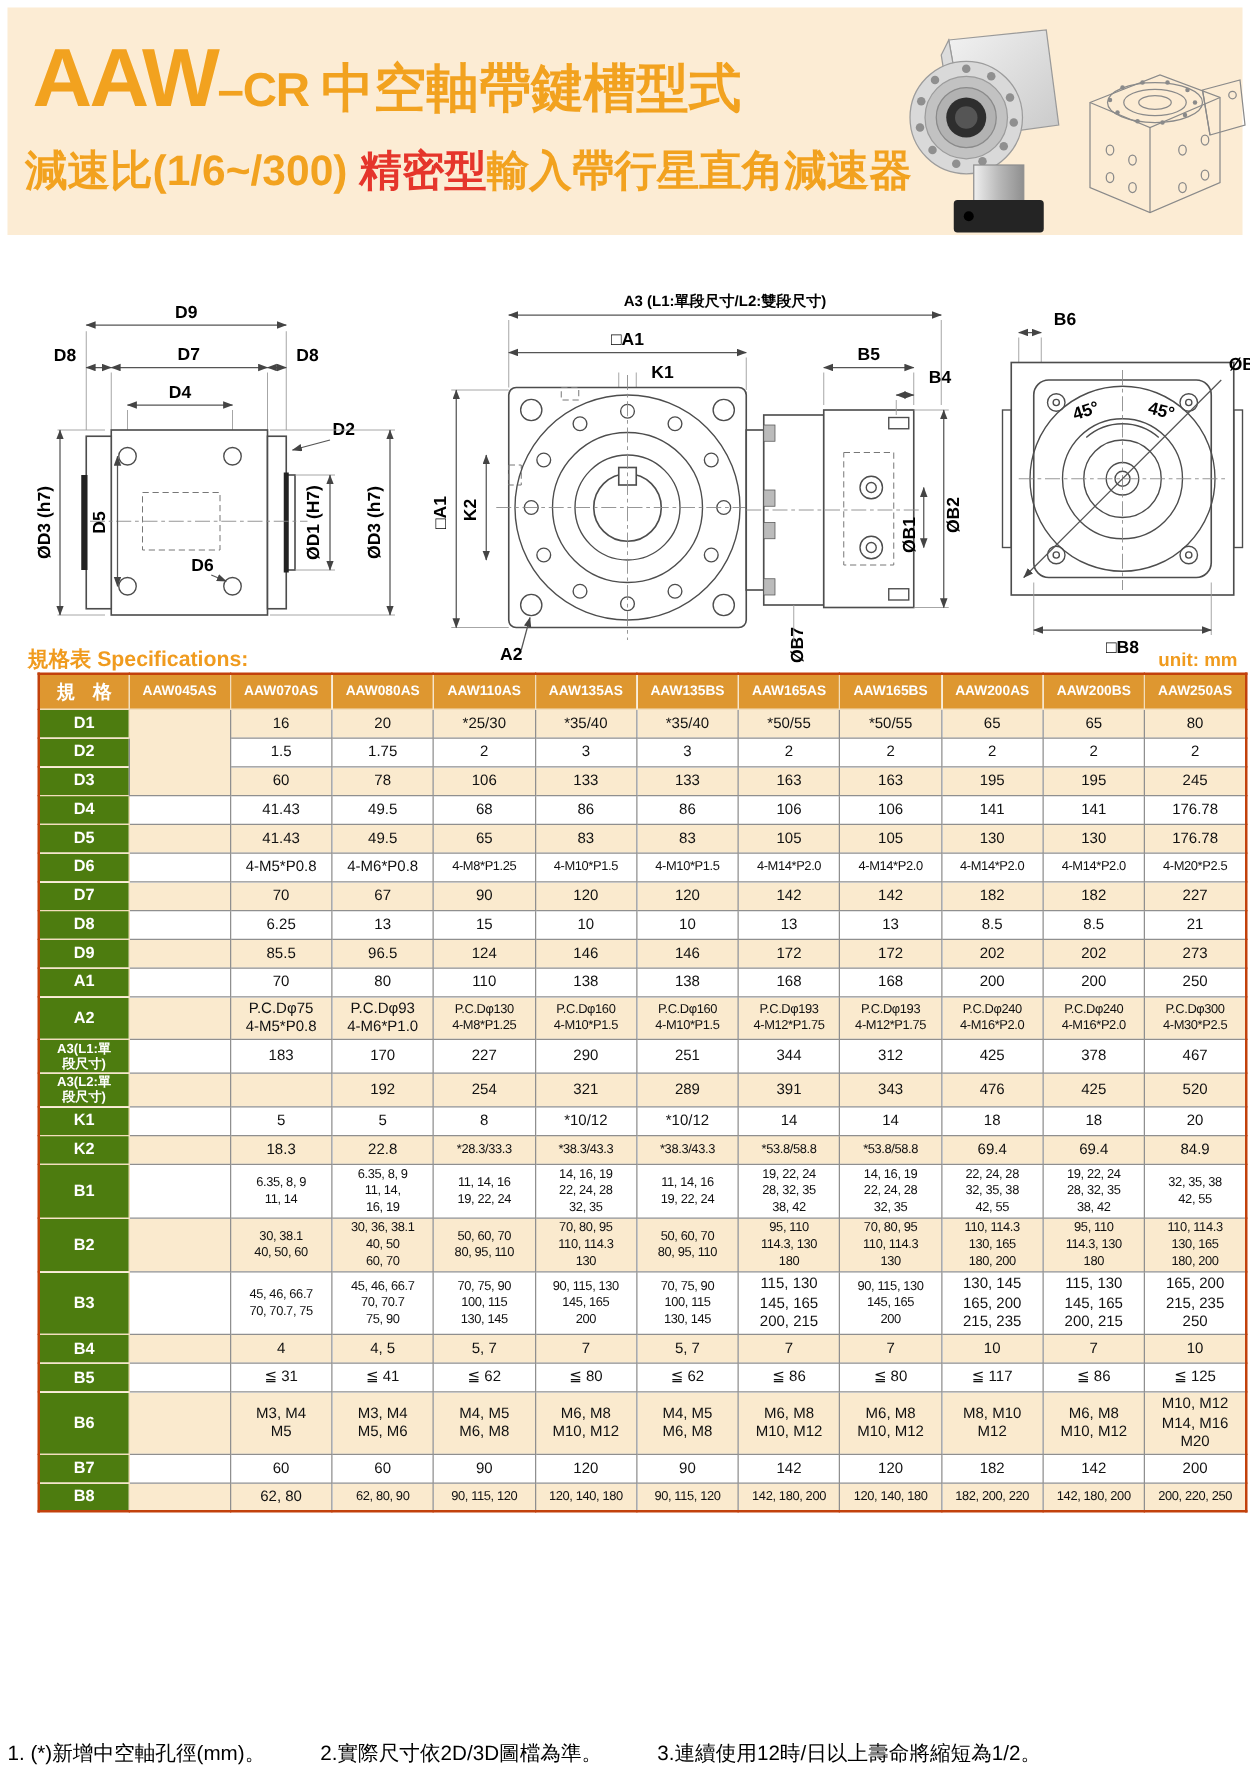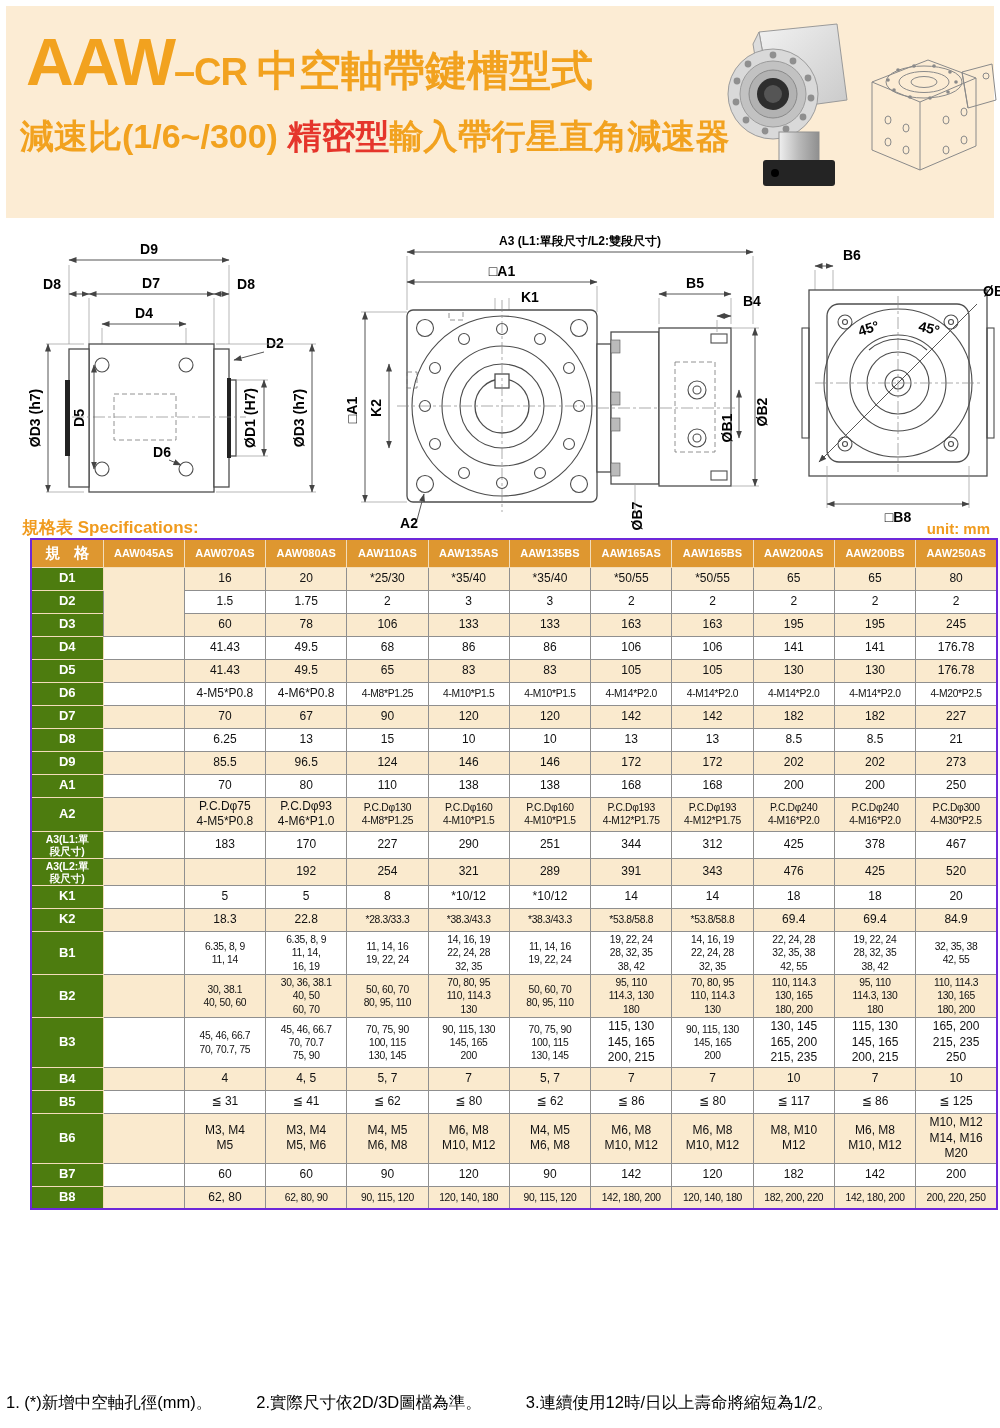--- a/index.html
+++ b/index.html
@@ -1,20 +1,20 @@
 <!DOCTYPE html>
 <html><head>
 <meta charset="utf-8">
 <style>
   * { margin:0; padding:0; box-sizing:border-box; }
   body { background:#fff; font-family:"Liberation Sans","DejaVu Sans",sans-serif; }
   .page { position:relative; width:1000px; height:1428px; background:#fff; overflow:hidden; }
 
   
-  .band { position:absolute; left:6px; top:6px; right:6px; height:212px; background:#fcecd4; }
+  .band { position:absolute; left:6px; top:6px; right:6px; height:182px; background:#fcecd4; }
   .t1 { position:absolute; left:20px; top:18px; white-space:nowrap; }
   .t1 .brand { font-size:66px; font-weight:bold; color:#f2a21f; letter-spacing:-2px; }
   .t1 .suffix { font-size:38px; font-weight:bold; color:#f2a21f; letter-spacing:-1px; }
   .t1 .cn { font-size:42px; font-weight:bold; color:#f2a21f; margin-left:10px; }
   .t2 { position:absolute; left:14px; top:108px; white-space:nowrap; font-size:34px; font-weight:bold; color:#f2a21f; }
   .t2 .hl { color:#e5352b; }
 
   
   .dim-heading { position:absolute; left:22px; top:200px; font-size:22px; font-weight:bold; color:#f09b1e; }
   .spec-heading { position:absolute; left:22px; top:516px; font-size:17px; font-weight:bold; color:#f09b1e; }
@@ -29,21 +29,21 @@
   .solid { stroke:#4d4d4d; stroke-width:1.3; fill:#fff; }
   .snf   { stroke:#4d4d4d; stroke-width:1.1; fill:none; }
   .dd    { stroke:#777; stroke-width:.8; stroke-dasharray:5 3; fill:none; }
   .cl    { stroke:#888; stroke-width:.7; stroke-dasharray:12 3 3 3; fill:none; }
   .dark  { fill:#222; stroke:none; }
   .pad   { fill:#bbb; stroke:#555; stroke-width:.6; }
   text.dl  { font:bold 14px "Liberation Sans",sans-serif; fill:#000; }
   text.dls { font:bold 12px "Liberation Sans",sans-serif; fill:#000; }
 
   
-  table.spec { position:absolute; left:30px; top:538px; width:968px; border-collapse:collapse; table-layout:fixed; border:2px solid #6d28d9; }
+  table.spec { position:absolute; left:30px; top:538px; width:968px; border-collapse:collapse; table-layout:fixed; border:2px solid #c2410c; }
   table.spec th, table.spec td { overflow:hidden; }
   table.spec thead th { background:#de9730; color:#fff; font-size:11px; font-weight:bold; border:1px solid #f3ddba; height:28px; }
   table.spec thead th.corner { width:72px; font-size:15px; word-spacing:10px; }
   table.spec tbody th { background:#4d7c0f; color:#fff; font-size:13px; font-weight:bold; border:1px solid #f3ddba; white-space:pre-line; line-height:1.15; padding:1px 0; }
   table.spec tbody th.lbl-small { font-size:10.5px; }
   table.spec tbody td { border:1px solid #8f8f8f; text-align:center; font-size:12px; color:#111; height:23px; white-space:pre-line; line-height:1.3; padding:1px 0; }
   table.spec tbody tr:nth-child(odd) td { background:#faeace; }
   table.spec tbody tr:nth-child(even) td { background:#fff; }
   table.spec tbody td.tight { font-size:10.3px; letter-spacing:-0.3px; }
   table.spec tbody td.blank-merge { background:#faeace !important; border-top:1px solid #f3ddba; }

